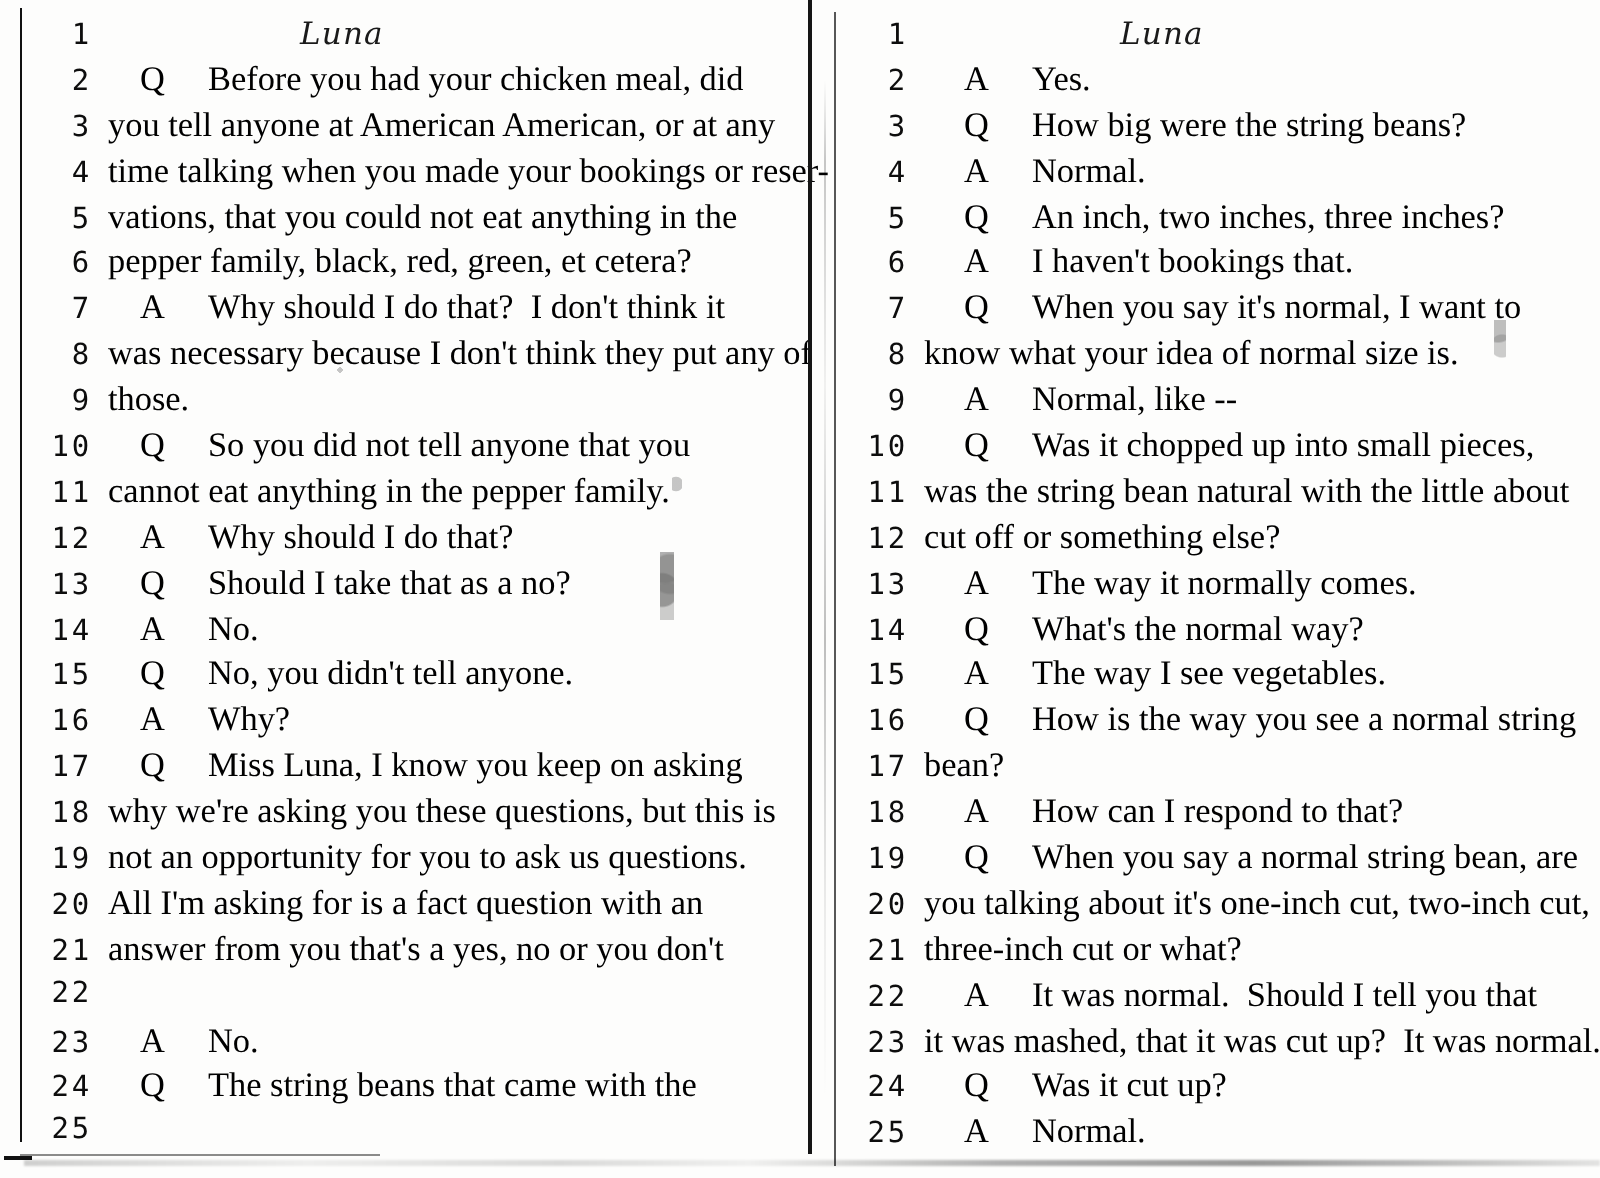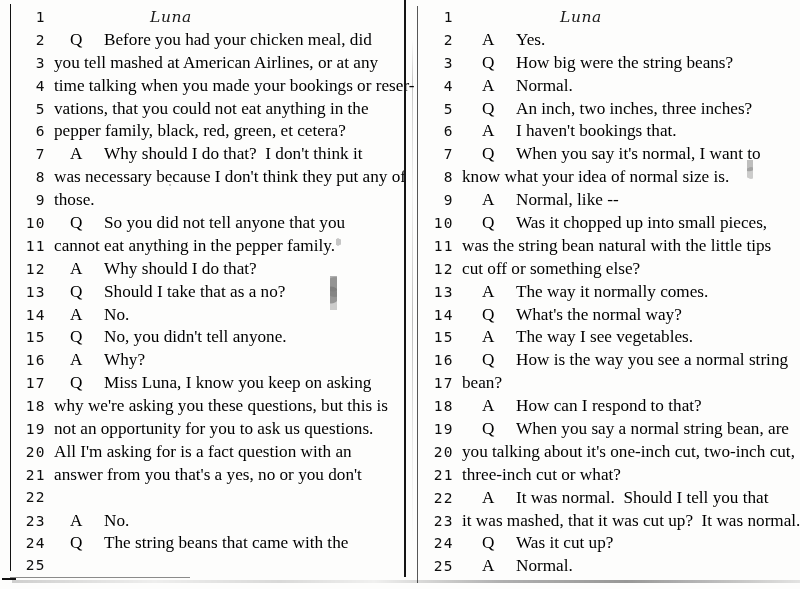--- a/index.html
+++ b/index.html
@@ -172,21 +172,21 @@
         <span class="lineno">1</span>
         <span class="body"><span class="hdr">Luna</span></span>
       </div>
 
       <div class="line">
         <span class="lineno">2</span>
         <span class="body"><span class="spk">Q</span><span>Before you had your chicken meal, did</span></span>
       </div>
       <div class="line">
         <span class="lineno">3</span>
-        <span class="body">you tell mashed at American Airlines, or at any</span>
+        <span class="body">you tell anyone at American American, or at any</span>
       </div>
       <div class="line">
         <span class="lineno">4</span>
         <span class="body">time talking when you made your bookings or reser-</span>
       </div>
       <div class="line">
         <span class="lineno">5</span>
         <span class="body">vations, that you could not eat anything in the</span>
       </div>
       <div class="line">
@@ -324,21 +324,21 @@
         <span class="lineno">9</span>
         <span class="body"><span class="spk">A</span><span>Normal, like --</span></span>
       </div>
 
       <div class="line">
         <span class="lineno">10</span>
         <span class="body"><span class="spk">Q</span><span>Was it chopped up into small pieces,</span></span>
       </div>
       <div class="line">
         <span class="lineno">11</span>
-        <span class="body">was the string bean natural with the little tips</span>
+        <span class="body">was the string bean natural with the little about</span>
       </div>
       <div class="line">
         <span class="lineno">12</span>
         <span class="body">cut off or something else?</span>
       </div>
 
       <div class="line">
         <span class="lineno">13</span>
         <span class="body"><span class="spk">A</span><span>The way it normally comes.</span></span>
       </div>

